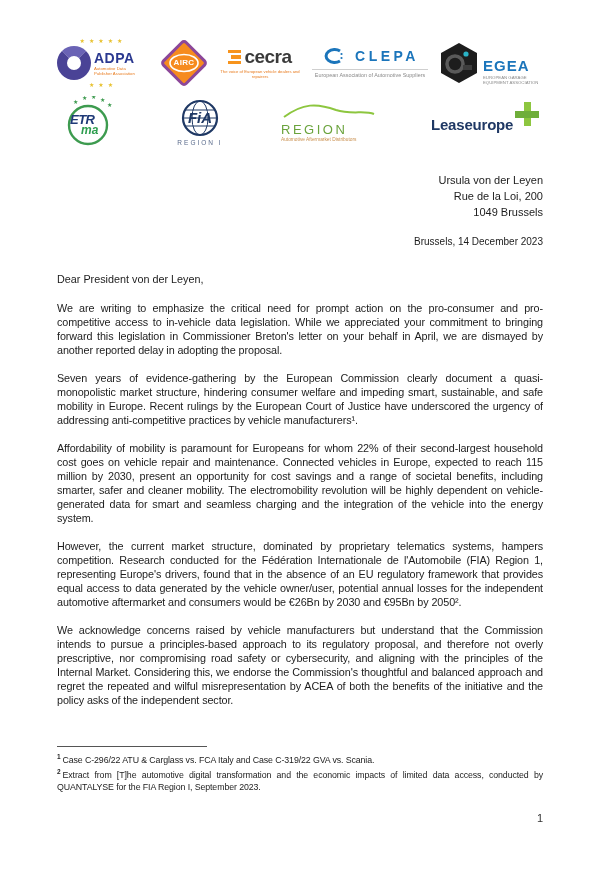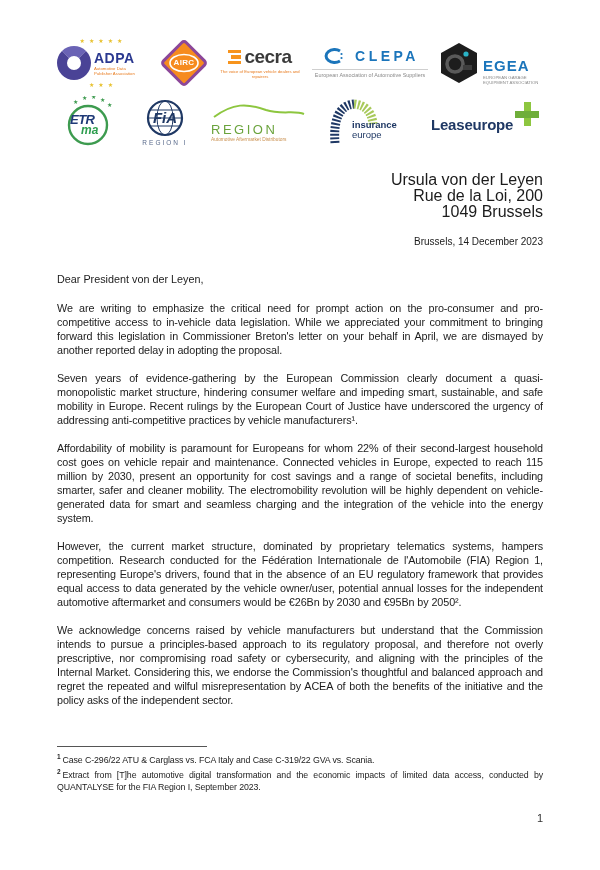--- a/index.html
+++ b/index.html
@@ -71,21 +71,21 @@
   .insur-line2 { font-size:9.5px; line-height:10px; }
 
   
   .lease { width:112px; height:40px; }
   .lease-name { position:absolute; left:0; top:14px; color:#1f3864; font-weight:bold; font-size:15px; letter-spacing:-.2px; }
   .lease-plus { position:absolute; right:4px; top:0; width:24px; height:24px; }
   .lease-plus .v { position:absolute; left:9px; top:0; width:7px; height:24px; background:#8dc63f; }
   .lease-plus .h { position:absolute; left:0; top:9px; width:24px; height:7px; background:#6fae3a; }
 
   
-  .recipient { margin-top:24px; text-align:right; font-size:16px; line-height:16px; }
+  .recipient { margin-top:24px; text-align:right; font-size:11px; line-height:16px; }
   .dateline  { margin-top:16px; text-align:right; font-size:10px; }
   .salutation { margin-top:26px; font-size:10.8px; }
   .subject { margin-top:12px; font-weight:bold; font-size:10px; letter-spacing:-.4px; white-space:nowrap; }
   .body-par { margin-top:16px; font-size:10.8px; line-height:14px; letter-spacing:-.1px; text-align:justify; }
   .body-par + .body-par { margin-top:14px; }
 
   
   .footnotes { position:absolute; left:57px; right:57px; top:746px; }
   .fn-rule { width:150px; border-top:1.6px solid #555; margin-bottom:4px; }
   .footnote { font-size:8.8px; line-height:11.5px; letter-spacing:-.1px; text-align:justify; }
@@ -190,30 +190,20 @@
     </div>
 
     <div class="logo figiefa">
       <svg width="96" height="18" viewBox="0 0 96 18">
         <path d="M3 16 C22 2 36 2 55 9 C70 14 84 9 93 13" fill="none" stroke="#8dc63f" stroke-width="2"></path>
       </svg>
       <div class="figiefa-name">REGION</div>
       <div class="figiefa-tag">Automotive Aftermarket Distributors</div>
     </div>
 
-    <div class="logo insur">
-      <svg width="60" height="50" viewBox="0 0 60 50">
-        <path d="M9 46 C7 22 14 8 28 7" fill="none" stroke="#1f3864" stroke-width="9" stroke-dasharray="2 1.6"></path>
-        <path d="M28 7 C40 8 46 16 47 27" fill="none" stroke="#a8c95a" stroke-width="9" stroke-dasharray="2 1.6"></path>
-      </svg>
-      <div class="insur-text">
-        <div class="insur-line1">insurance</div>
-        <div class="insur-line2">europe</div>
-      </div>
-    </div>
 
     <div class="logo lease">
       <div class="lease-plus">
           <i class="v"></i>
           <i class="h"></i>
         </div>
       <div class="lease-name">Leaseurope</div>
     </div>
   </div>
 

